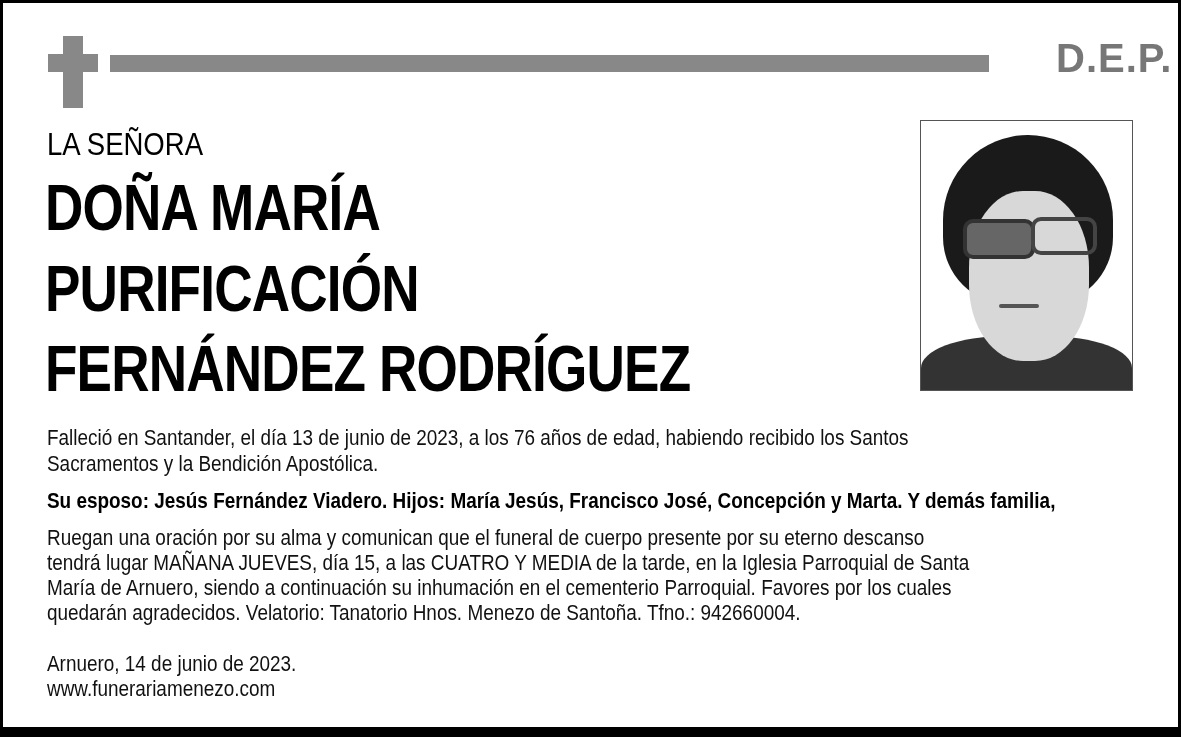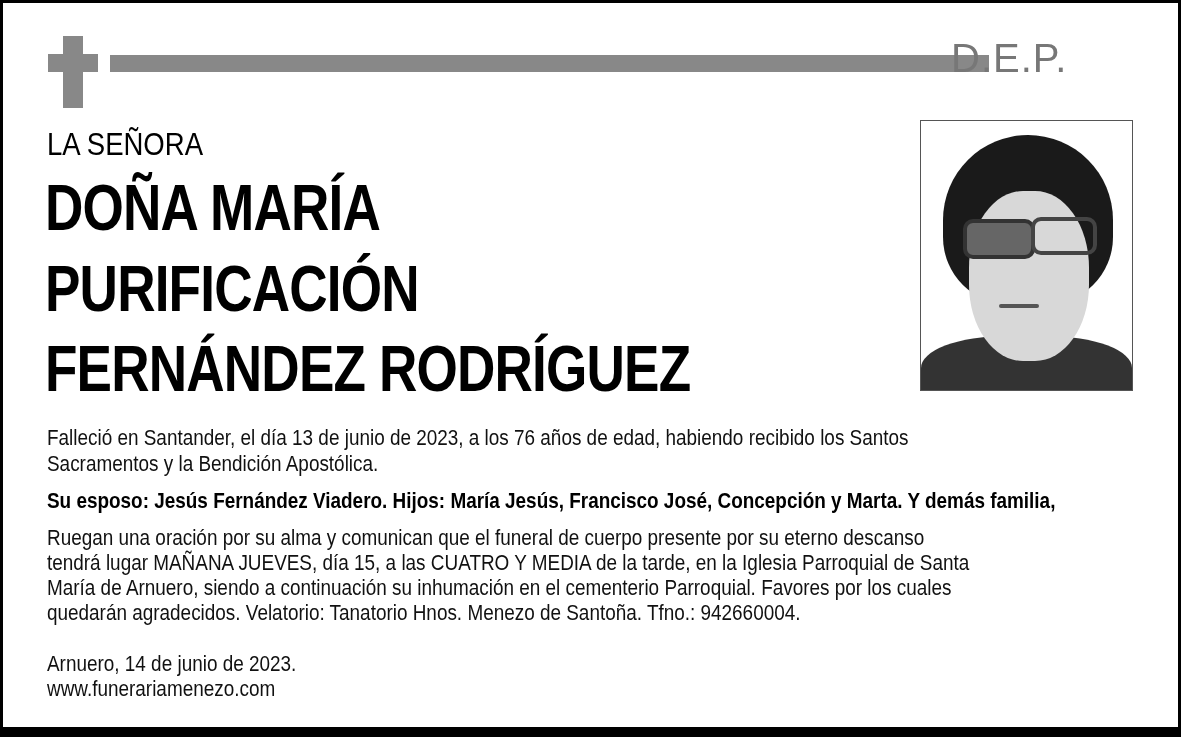--- a/index.html
+++ b/index.html
@@ -12,21 +12,21 @@
     position: absolute; left: 3px; top: 3px; width: 1175px; height: 724px;
     background: #fff;
   }
   .bottom-bar {
     position: absolute; left: 0; top: 727px; width: 1181px; height: 10px; background: #000;
   }
   .cross-v { position: absolute; left: 63px; top: 36px; width: 20px; height: 72px; background: #888; }
   .cross-h { position: absolute; left: 48px; top: 54px; width: 50px; height: 18px; background: #888; }
   .rule { position: absolute; left: 110px; top: 55px; width: 879px; height: 17px; background: #888; }
   .dep {
-    position: absolute; left: 951px; top: 34px; font-size: 40px; font-weight: normal; color: #777;
+    position: absolute; left: 1056px; top: 34px; font-size: 40px; font-weight: bold; color: #777;
     letter-spacing: 1px; line-height: 48px;
   }
   .honorific {
     position: absolute; left: 47px; top: 124px; font-size: 32px; color: #000; line-height: 40px;
     transform: scaleX(0.86); transform-origin: left top;
   }
   .name {
     position: absolute; left: 45px; font-size: 64px; font-weight: bold; color: #000;
     line-height: 72px; white-space: nowrap; transform: scaleX(0.83); transform-origin: left top;
     letter-spacing: -1px;

